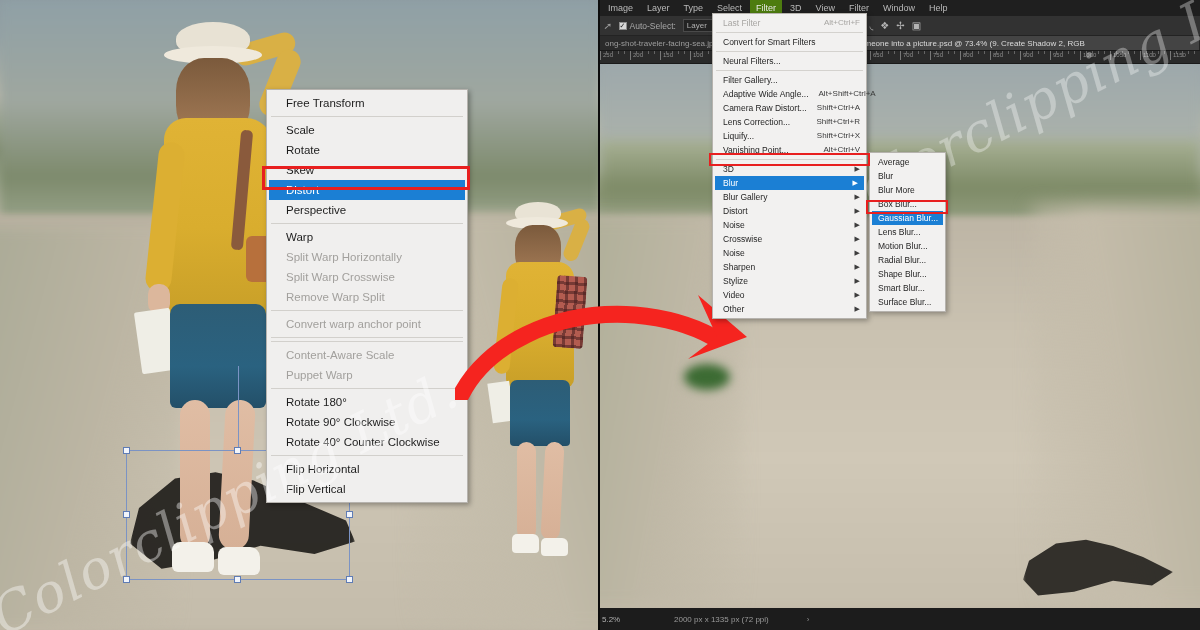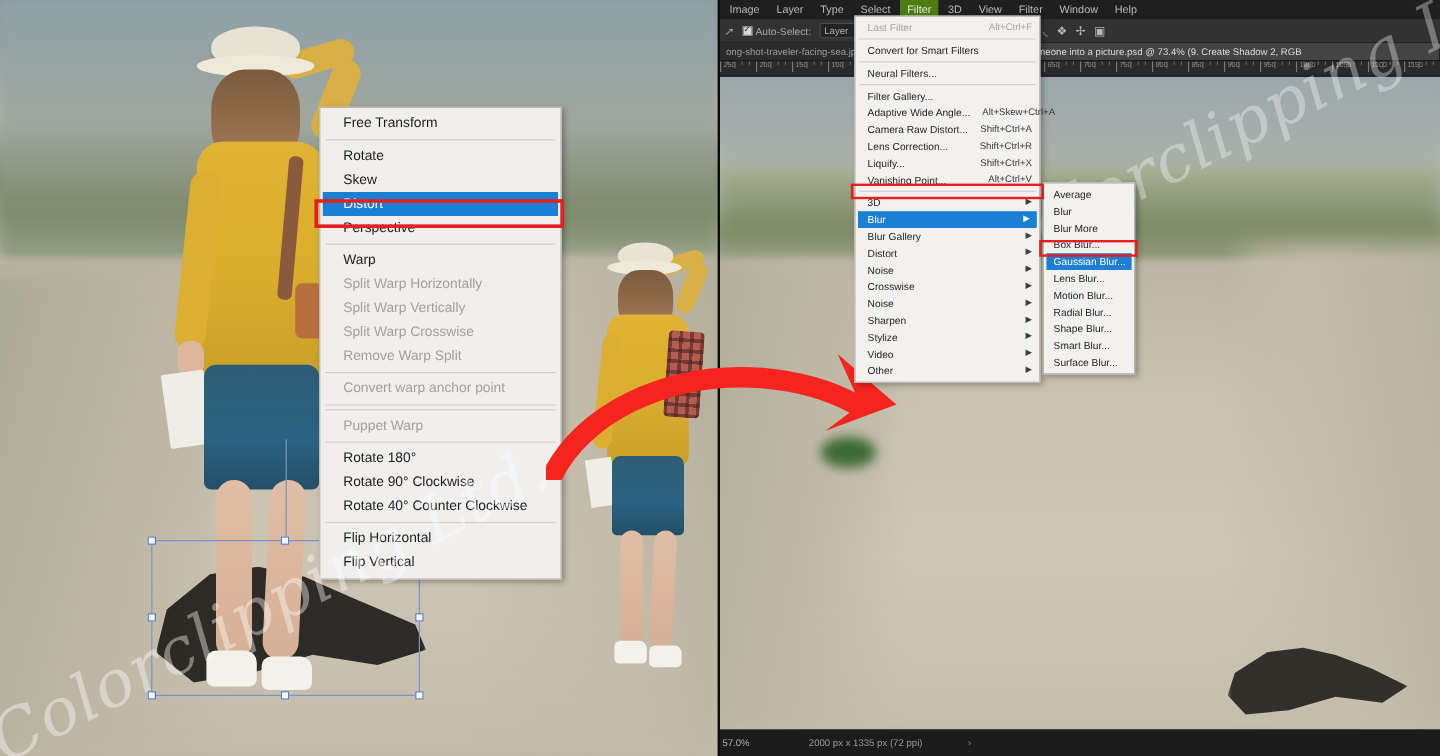--- a/index.html
+++ b/index.html
@@ -618,21 +618,21 @@
         <div class="sky"></div>
         <div class="trees"></div>
         <div class="road"></div>
         <div class="verge-l"></div>
         <div class="verge-r"></div>
         <div class="green-patch"></div>
       </div>
     </div>
 
     <div class="ps-statusbar">
-      <span class="zoom">57.0%</span>
+      <span class="zoom">5.2%</span>
       <span class="docsize">2000 px x 1335 px (72 ppi)</span>
       <span class="arrow">›</span>
     </div>
   </div>
 
   <div class="shadow-r"></div>
   <div class="fig-r">
     <div class="arm-up"></div>
     <div class="arm-fore"></div>
     <div class="hat"></div>
@@ -655,34 +655,35 @@
   <div class="wm w2">Colorclipping Ltd.</div>
 
   <svg class="arrow-svg" viewBox="0 0 310 125">
     <path d="M6 120 C 30 72, 98 34, 180 40 C 214 43, 240 52, 258 62" stroke="#f5241f" stroke-width="17" fill="none" stroke-linecap="round"></path>
     <path d="M243 20 L 292 62 L 233 84 L 262 62 Z" fill="#f5241f"></path>
   </svg>
 
   <div class="ctxmenu" id="ctxmenu">
       <div class="row">Free Transform</div>
       <div class="sep"></div>
+      <div class="row">Scale</div>
       <div class="row">Rotate</div>
       <div class="row">Skew</div>
       <div class="row sel">Distort</div>
       <div class="row">Perspective</div>
       <div class="sep"></div>
       <div class="row">Warp</div>
       <div class="row dim">Split Warp Horizontally</div>
-      <div class="row dim">Split Warp Vertically</div>
       <div class="row dim">Split Warp Crosswise</div>
       <div class="row dim">Remove Warp Split</div>
       <div class="sep"></div>
       <div class="row dim">Convert warp anchor point</div>
       <div class="sep"></div>
       <div class="sep"></div>
+      <div class="row dim">Content-Aware Scale</div>
       <div class="row dim">Puppet Warp</div>
       <div class="sep"></div>
       <div class="row">Rotate 180°</div>
       <div class="row">Rotate 90° Clockwise</div>
       <div class="row">Rotate 40° Counter Clockwise</div>
       <div class="sep"></div>
       <div class="row">Flip Horizontal</div>
       <div class="row">Flip Vertical</div>
     </div>
   <div class="redbox-distort"></div>
@@ -699,21 +700,21 @@
       <div class="sep"></div>
       <div class="row">
         <span>Neural Filters...</span>
       </div>
       <div class="sep"></div>
       <div class="row">
         <span>Filter Gallery...</span>
       </div>
       <div class="row">
         <span>Adaptive Wide Angle...</span>
-        <span class="sc">Alt+Skew+Ctrl+A</span>
+        <span class="sc">Alt+Shift+Ctrl+A</span>
       </div>
       <div class="row">
         <span>Camera Raw Distort...</span>
         <span class="sc">Shift+Ctrl+A</span>
       </div>
       <div class="row">
         <span>Lens Correction...</span>
         <span class="sc">Shift+Ctrl+R</span>
       </div>
       <div class="row">

